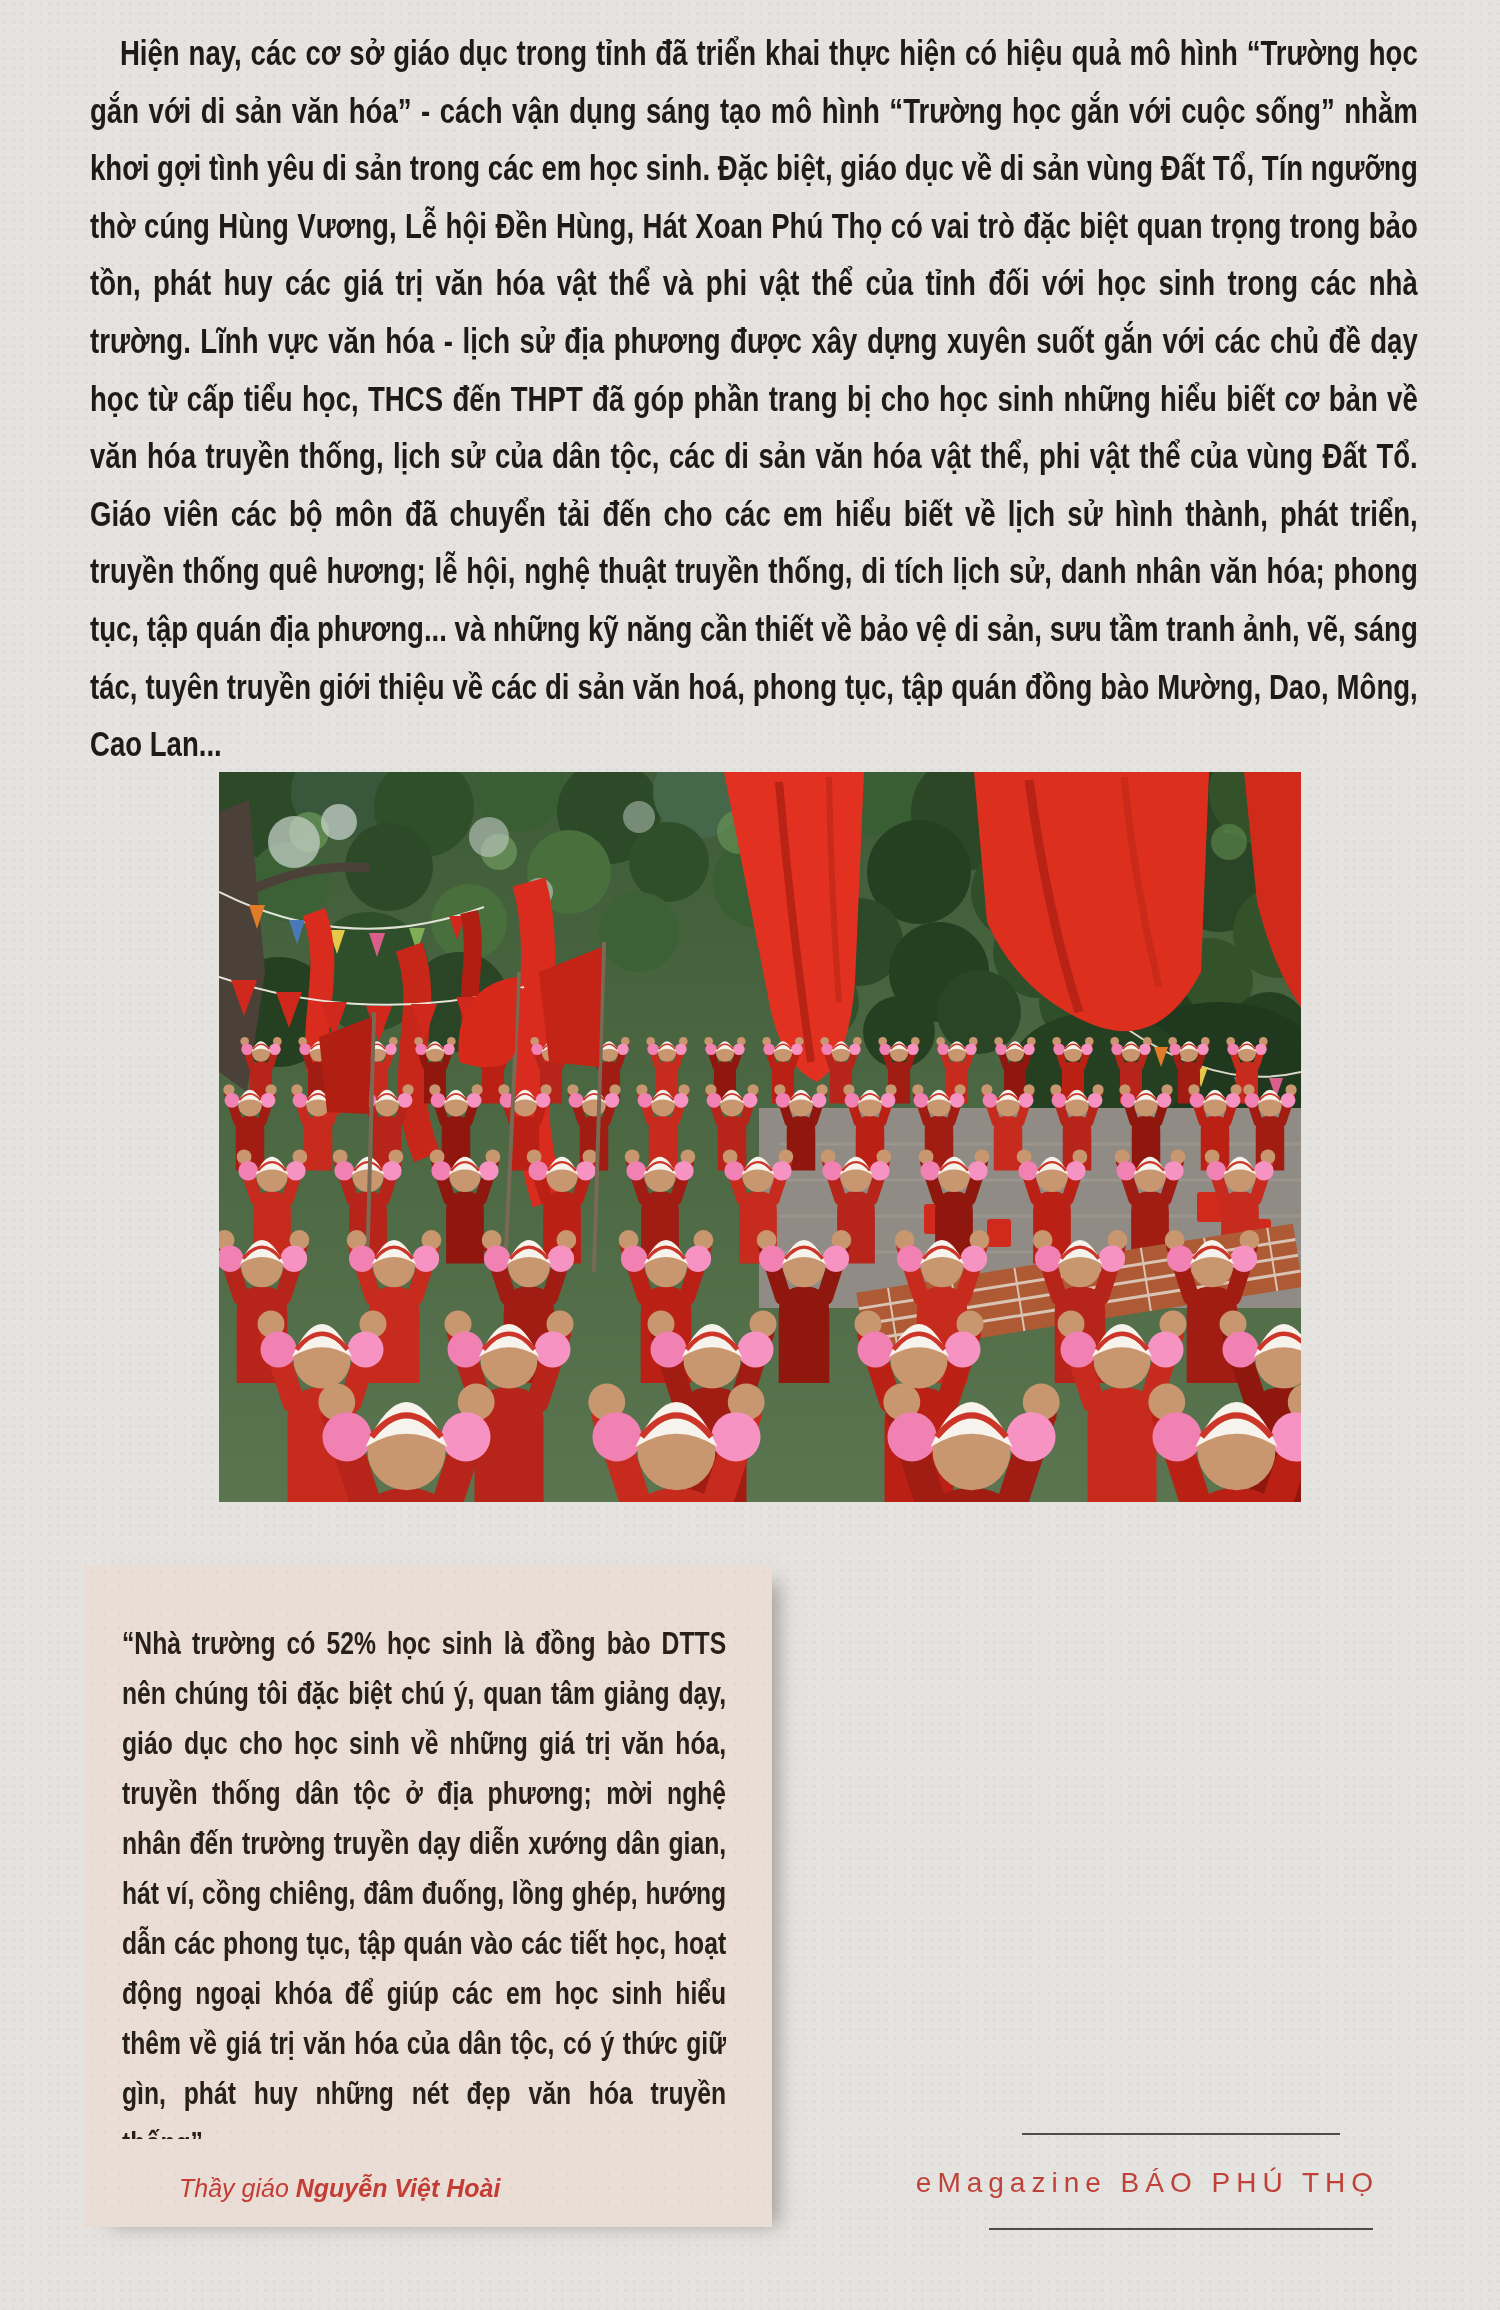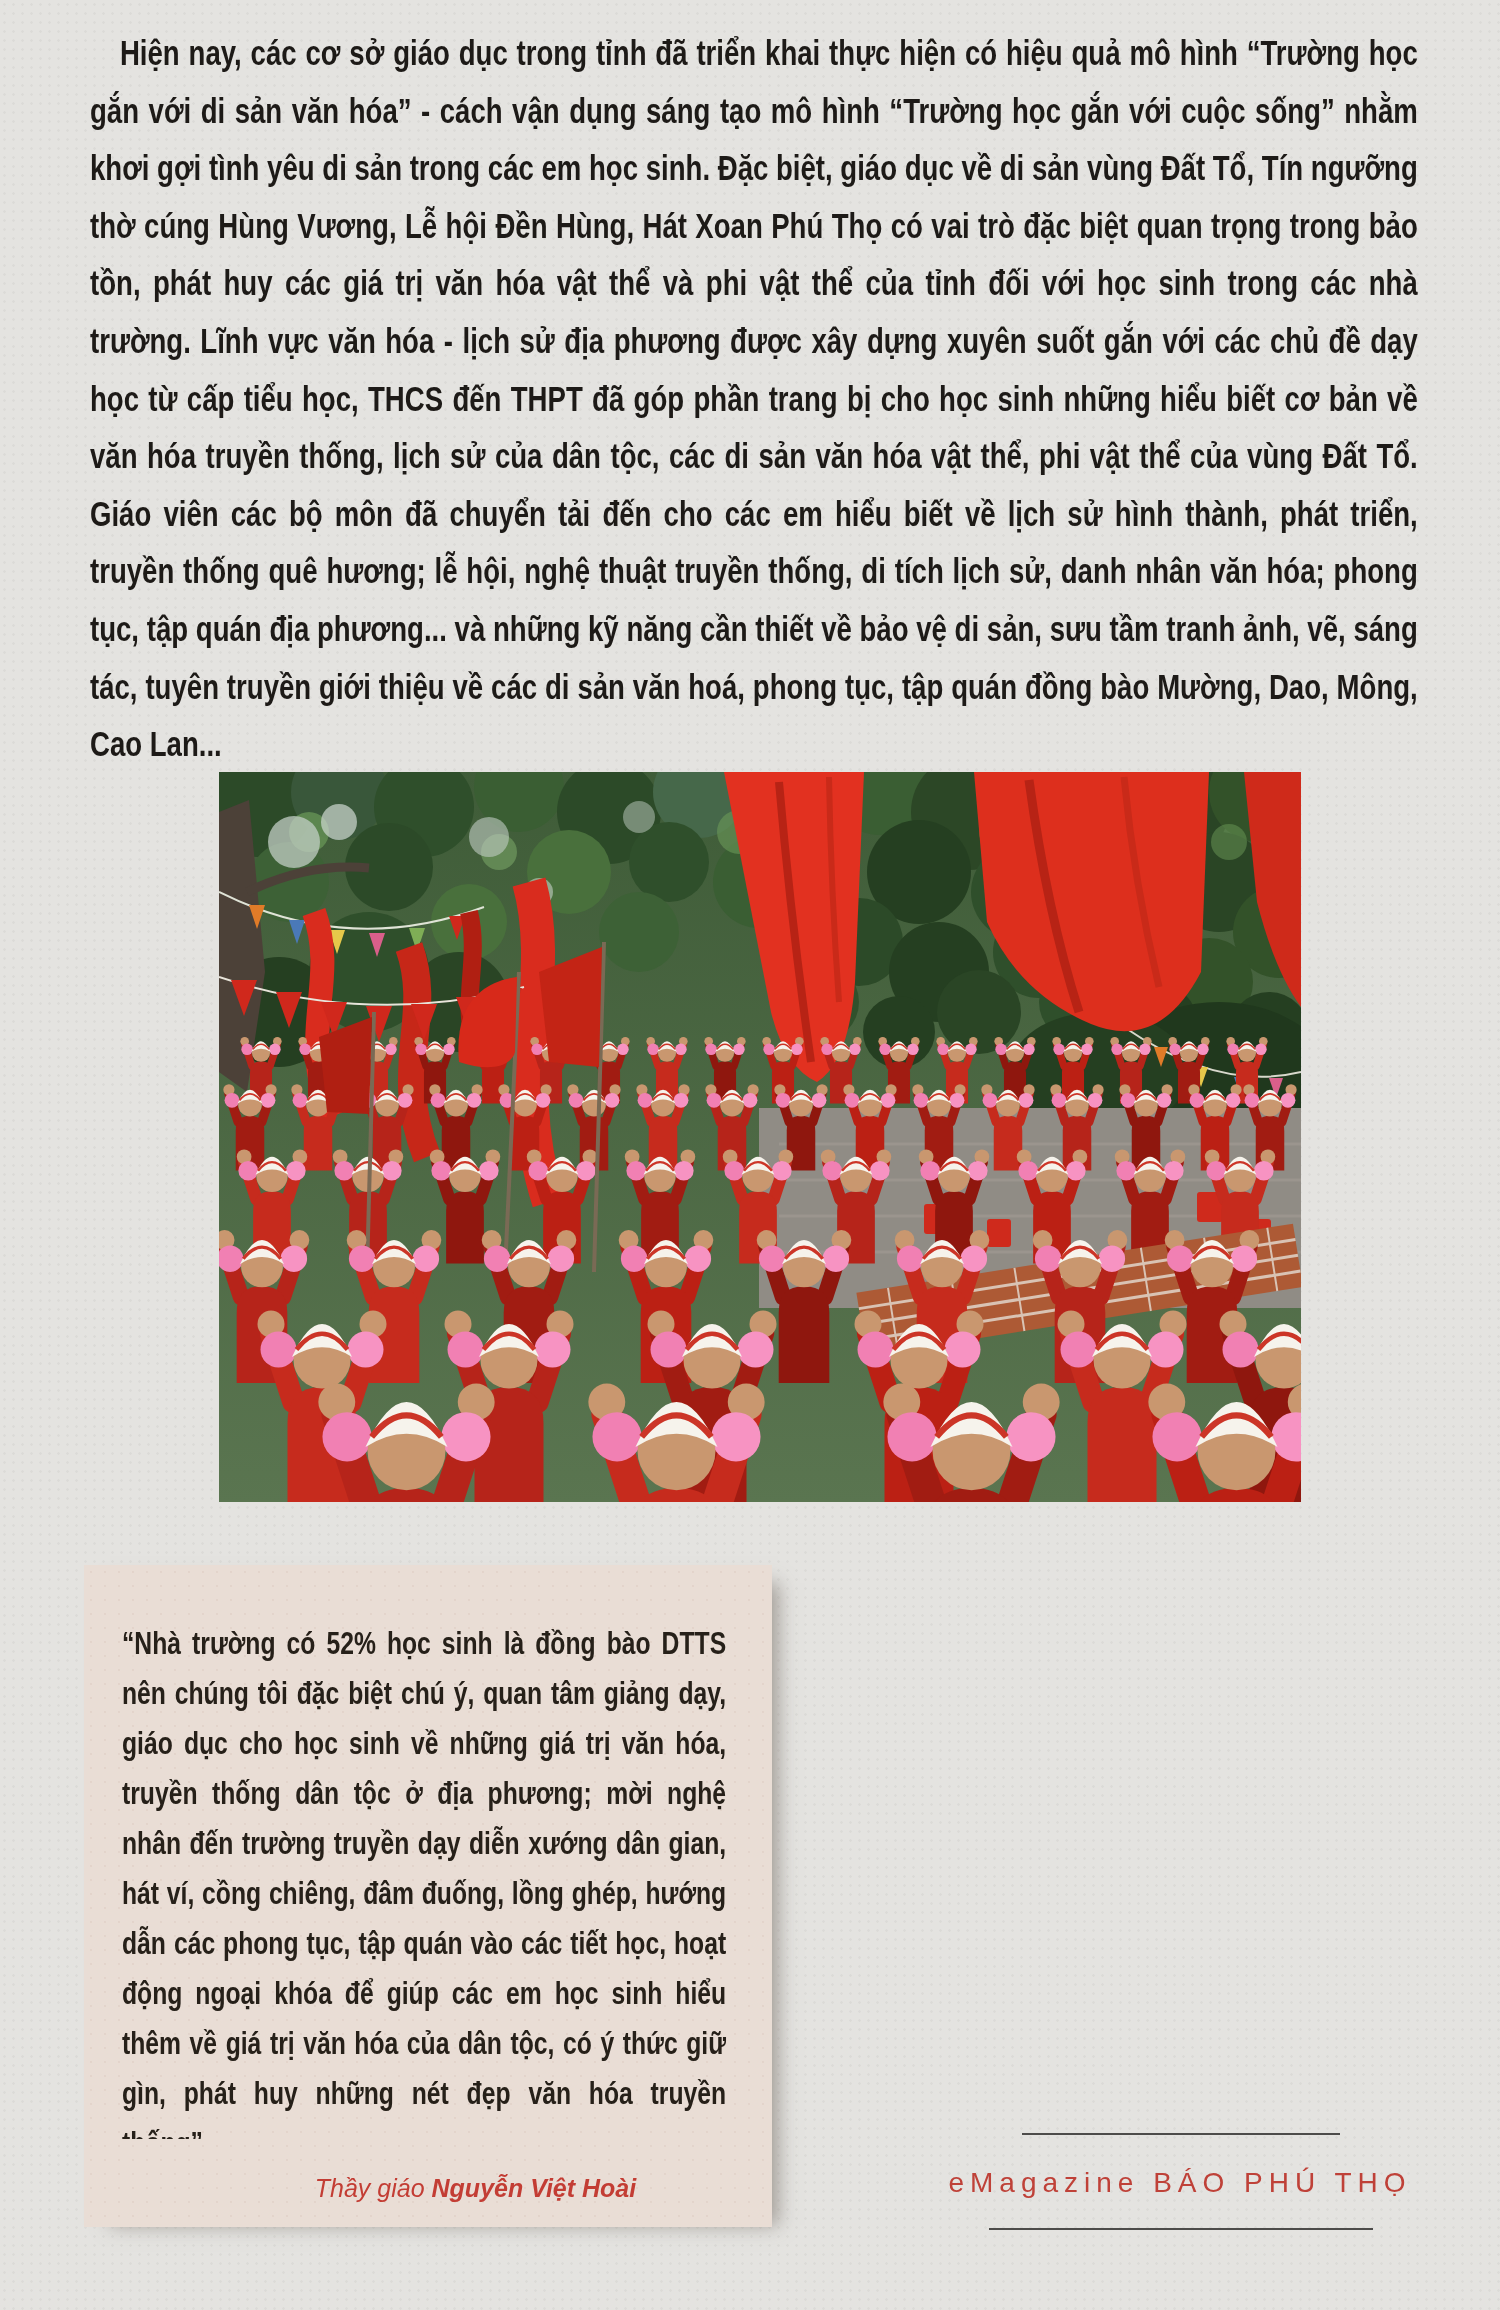--- a/index.html
+++ b/index.html
@@ -35,31 +35,31 @@
   }
   .qtext{
     position:absolute;left:38px;top:54px;width:758px;margin:0;
     font-weight:700;font-size:31px;line-height:50px;
     color:#262019;text-align:justify;
     transform:scaleX(.797);transform-origin:0 0;
     max-height:520px;overflow:hidden;
   }
   .attr{
     position:absolute;left:0;right:0;bottom:22px;
-    padding-left:95px;text-align:center;
+    padding-left:95px;text-align:left;
     font-style:italic;color:#c33d34;font-size:25px;line-height:33px;
   }
   .attr .name{font-weight:700;}
   
   .rule{position:absolute;height:2px;background:#4d4c4a;}
   .rule-top{left:1022px;top:2133px;width:318px;}
   .rule-bottom{left:989px;top:2228px;width:384px;}
   .brand{
-    position:absolute;left:940px;top:2167px;width:480px;
-    text-align:center;color:#bf4138;
+    position:absolute;left:899px;top:2167px;width:480px;
+    text-align:right;color:#bf4138;
     font-size:28px;font-weight:400;letter-spacing:6px;white-space:nowrap;
   }
 </style>
 </head>
 <body>
 
 <p class="lead">Hiện nay, các cơ sở giáo dục trong tỉnh đã triển khai thực hiện có hiệu quả mô hình “Trường học gắn với di sản văn hóa” - cách vận dụng sáng tạo mô hình “Trường học gắn với cuộc sống” nhằm khơi gợi tình yêu di sản trong các em học sinh. Đặc biệt, giáo dục về di sản vùng Đất Tổ, Tín ngưỡng thờ cúng Hùng Vương, Lễ hội Đền Hùng, Hát Xoan Phú Thọ có vai trò đặc biệt quan trọng trong bảo tồn, phát huy các giá trị văn hóa vật thể và phi vật thể của tỉnh đối với học sinh trong các nhà trường. Lĩnh vực văn hóa - lịch sử địa phương được xây dựng xuyên suốt gắn với các chủ đề dạy học từ cấp tiểu học, THCS đến THPT đã góp phần trang bị cho học sinh những hiểu biết cơ bản về văn hóa truyền thống, lịch sử của dân tộc, các di sản văn hóa vật thể, phi vật thể của vùng Đất Tổ. Giáo viên các bộ môn đã chuyển tải đến cho các em hiểu biết về lịch sử hình thành, phát triển, truyền thống quê hương; lễ hội, nghệ thuật truyền thống, di tích lịch sử, danh nhân văn hóa; phong tục, tập quán địa phương... và những kỹ năng cần thiết về bảo vệ di sản, sưu tầm tranh ảnh, vẽ, sáng tác, tuyên truyền giới thiệu về các di sản văn hoá, phong tục, tập quán đồng bào Mường, Dao, Mông, Cao Lan...</p>
 
 <figure class="photo" aria-label="Học sinh mặc áo dài đỏ, đội mũ trắng viền đỏ, đeo hoa tay hồng biểu diễn trong sân trường treo cờ và băng rôn đỏ dưới tán cây xanh">
   <svg viewBox="0 0 1082 730" preserveAspectRatio="none">

